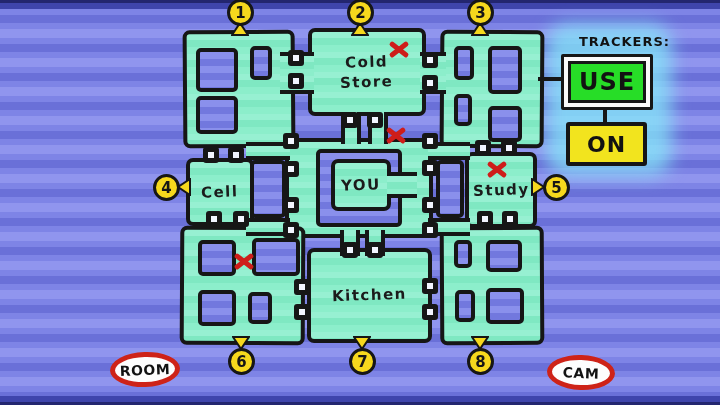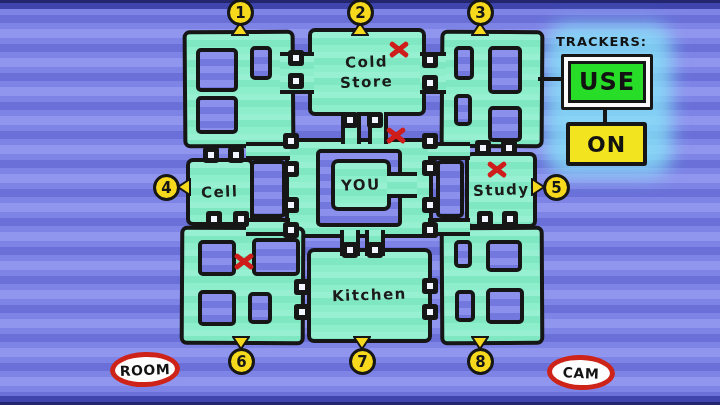--- a/index.html
+++ b/index.html
@@ -34,21 +34,21 @@
   .xmark::before,.xmark::after{content:'';position:absolute;left:-1px;top:50%;width:22px;height:5px;
     margin-top:-2.5px;background:#CE1D1A;border-radius:2px;}
   .xmark::before{transform:rotate(38deg);}
   .xmark::after{transform:rotate(-38deg);}
   .pin-circle{position:absolute;width:27px;height:27px;border-radius:50%;background:#F6D81D;
     border:3px solid #161616;z-index:40;display:flex;align-items:center;justify-content:center;
     font-size:15px;font-weight:900;color:#161616;box-sizing:border-box;cursor:pointer;}
   .pin-tri{position:absolute;z-index:39;line-height:0;}
   .trk-glow{position:absolute;left:546px;top:24px;width:126px;height:152px;z-index:5;
     background:rgba(134,232,248,0.75);border-radius:22px;filter:blur(9px);}
-  .trk-title{position:absolute;left:556px;top:34px;width:114px;z-index:20;text-align:left;
+  .trk-title{position:absolute;left:556px;top:34px;width:114px;z-index:20;text-align:right;
     font-size:13px;font-weight:900;letter-spacing:1px;color:#121212;}
   .trk-lead{position:absolute;left:538px;top:77px;width:26px;height:4px;background:#161616;z-index:20;}
   .trk-use-frame{position:absolute;left:561px;top:54px;width:92px;height:56px;z-index:21;
     box-sizing:border-box;background:#FAFAFA;border:3px solid #161616;border-radius:2px;padding:4px;}
   .trk-use{width:100%;height:100%;box-sizing:border-box;background:#27DD27;border:3px solid #161616;
     font-family:inherit;font-size:24px;font-weight:900;letter-spacing:1px;color:#121212;
     display:flex;align-items:center;justify-content:center;cursor:pointer;padding:0;}
   .trk-conn{position:absolute;left:603px;top:110px;width:4px;height:13px;background:#161616;z-index:20;}
   .trk-on{position:absolute;left:566px;top:122px;width:81px;height:44px;z-index:21;box-sizing:border-box;
     background:#F2E41E;border:4px solid #161616;border-radius:3px;font-family:inherit;

